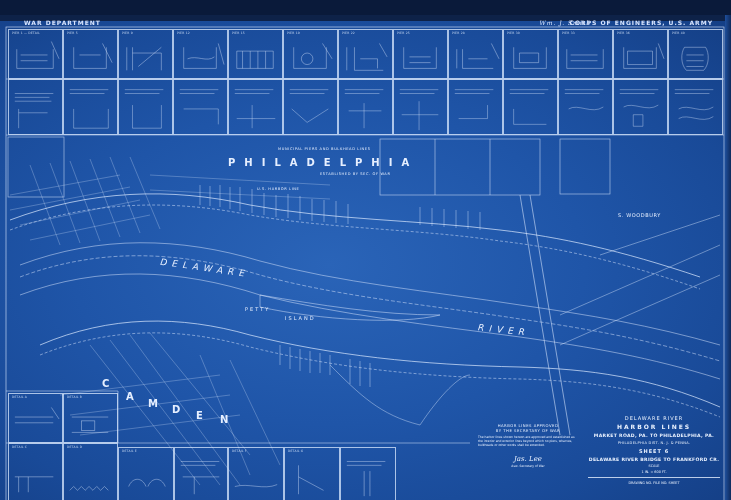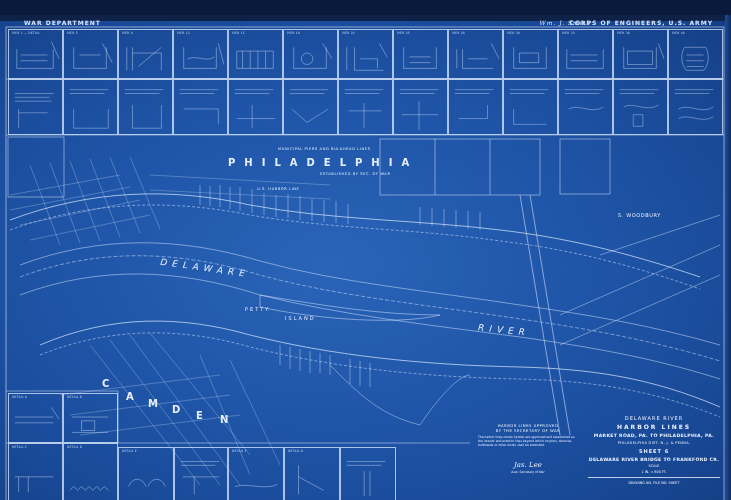--- a/index.html
+++ b/index.html
@@ -31,21 +31,21 @@
   .titleblock .t4 { font-size: 3.6px; margin-top: 3px; letter-spacing: 0.3px; }
   .titleblock .t5 { font-size: 5px; font-weight: bold; letter-spacing: 1px; margin-top: 3px; }
   .titleblock .t6 { font-size: 4.6px; font-weight: bold; margin-top: 3px; letter-spacing: 0.3px; }
   .titleblock .t7 { font-size: 3.4px; margin-top: 2px; }
   .titleblock .rule { border-top: 1px solid rgba(230,240,255,0.8); margin: 3px 4px 0 4px; }
   .titleblock .t8 { font-size: 3.4px; margin-top: 3px; }
   .bottom-rule { position: absolute; left: 6px; top: 487px; width: 718px; height: 1px; background: rgba(230,240,255,0.8); }
   .approval { position: absolute; left: 478px; top: 408px; width: 100px; color: #e6efff; text-align: center; }
   .approval .a1 { font-size: 3.8px; letter-spacing: 0.5px; }
   .approval .a2 { font-size: 3px; line-height: 3.8px; margin-top: 3px; text-align: left; }
-  .approval .sig { font-family: "DejaVu Serif", serif; font-style: italic; font-size: 7px; margin-top: 14px; }
+  .approval .sig { font-family: "DejaVu Serif", serif; font-style: italic; font-size: 7px; margin-top: 8px; }
   .approval .a3 { font-size: 3px; margin-top: 1px; }
 </style>
 </head>
 <body>
 
 <div class="sheet">
   <div class="edge-top"></div>
   <div class="edge-right"></div>
 
   <div class="hdr left">WAR DEPARTMENT</div>

